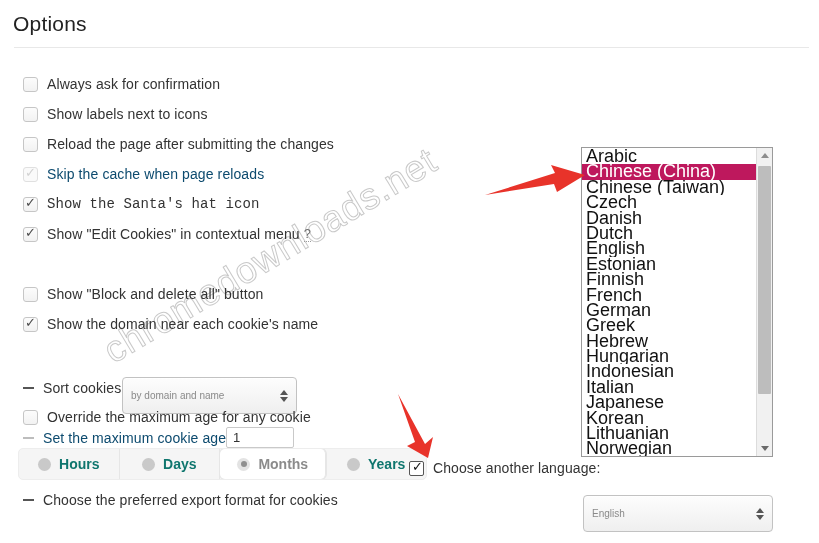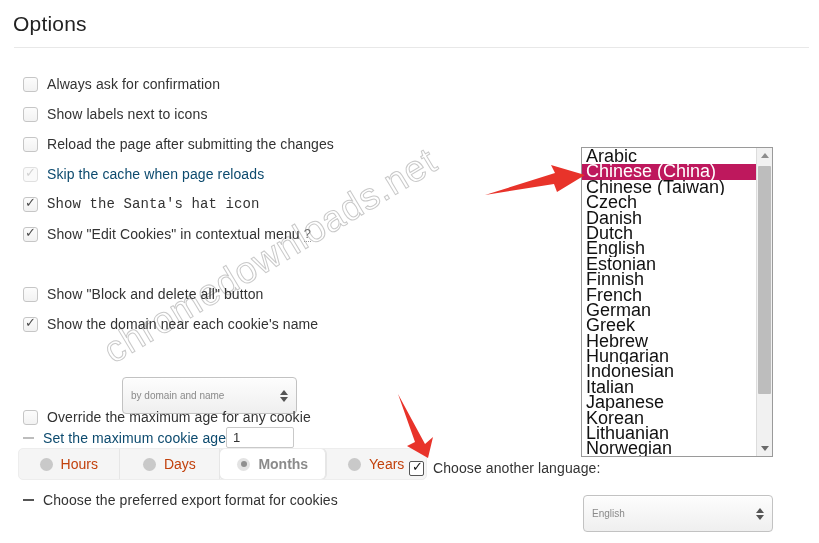--- a/index.html
+++ b/index.html
@@ -158,22 +158,23 @@
     border: 1px solid #ededed;
     overflow: hidden;
   }
   .seg-item {
     display: flex;
     align-items: center;
     justify-content: center;
     height: 100%;
     padding: 0 14px;
     font-size: 14px;
-    color: #c2410c;
+    color: #0f766e;
     border-right: 1px solid #e6e6e6;
+    font-weight: bold;
   }
   .seg-item:last-child { border-right: none; }
   .seg-item.active {
     background: #ffffff;
     color: #8b8b8b;
     font-weight: bold;
     border-radius: 5px;
     box-shadow: 0 0 0 1px #e6e6e6;
   }
   .radio-dot {
@@ -333,20 +334,24 @@
     <span class="cb"></span>
     <span class="opt-label">Show "Block and delete all" button</span>
   </div>
 
   <div class="opt-row" style="left:23px; top:313px;">
     <span class="cb checked"></span>
     <span class="opt-label">Show the domain near each cookie's name</span>
   </div>
 
 
+  <div class="opt-row" style="left:23px; top:377px;">
+    <span class="dash"></span>
+    <span class="opt-label">Sort cookies</span>
+  </div>
   <div class="sel" style="left:122px; top:377px; width:175px;">
     <span>by domain and name</span>
     <span class="arrows"></span>
   </div>
 
   <div class="opt-row" style="left:23px; top:406px;">
     <span class="cb"></span>
     <span class="opt-label">Override the maximum age for any cookie</span>
   </div>
 

